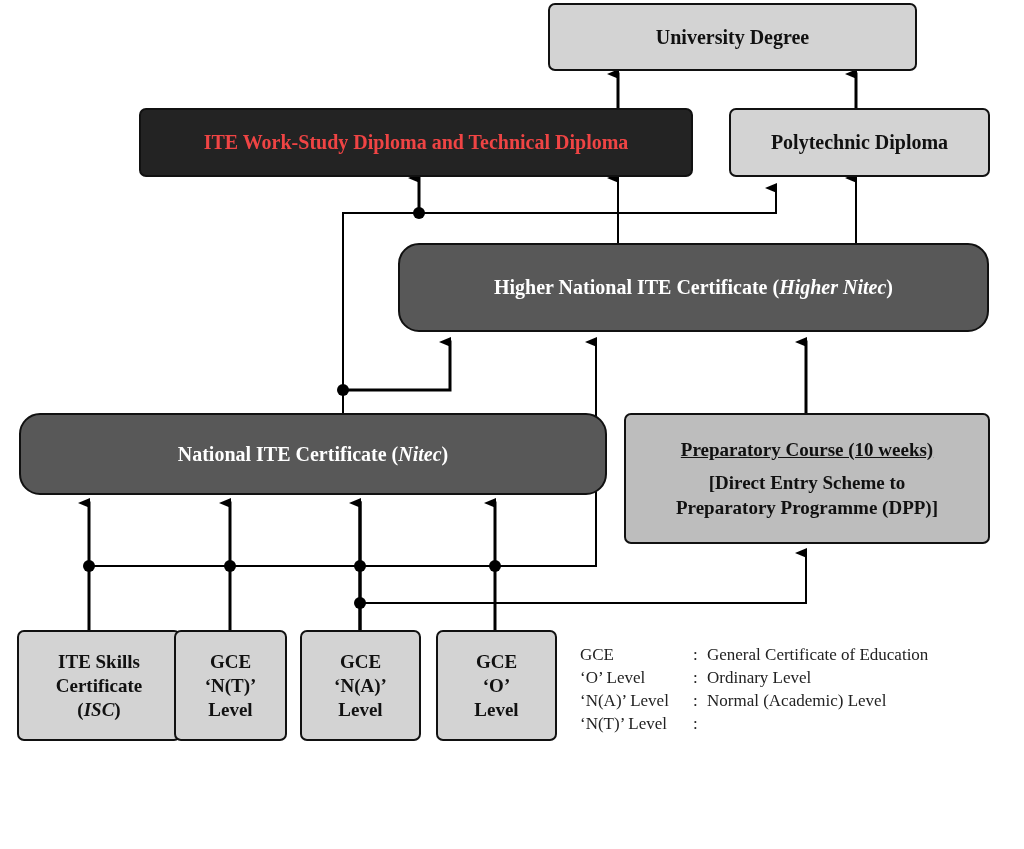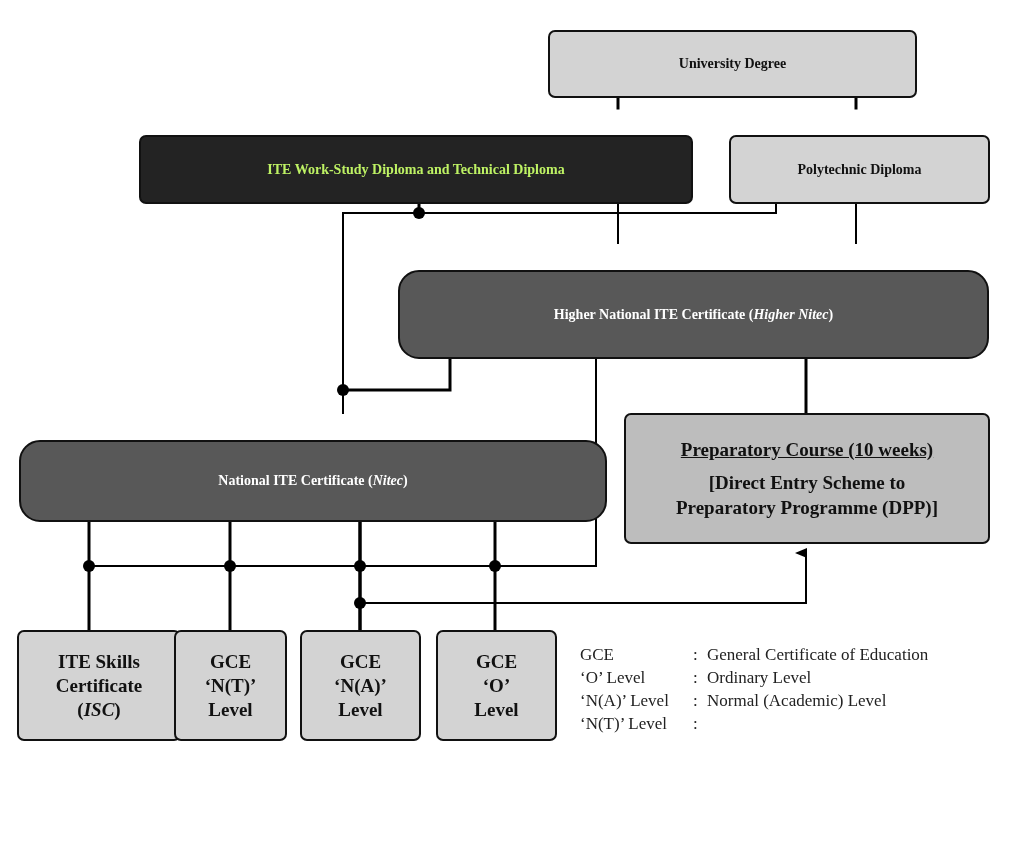--- a/index.html
+++ b/index.html
@@ -6,22 +6,22 @@
     body { width: 1024px; height: 849px; position: relative; overflow: hidden;
            font-family: "Liberation Serif", "DejaVu Serif", serif; }
     #canvas { position: absolute; left: 0; top: 0; width: 1024px; height: 849px; }
     .box { position: absolute; box-sizing: border-box; border: 2px solid #111;
            border-radius: 7px; display: flex; flex-direction: column;
            align-items: center; justify-content: center; text-align: center;
            font-weight: bold; }
     .light { background: #d3d3d3; color: #111; }
     .grey { background: #bdbdbd; color: #111; }
     .dark { background: #585858; color: #fff; border-radius: 21px; }
-    .black { background: #232323; color: #bef264; }
-    .t20 { font-size: 14px; margin-top: 27px; }
+    .black { background: #232323; color: #ef4444; }
+    .t20 { font-size: 20px; }
     .t19 { font-size: 19px; line-height: 25px; }
     .small { font-size: 19px; line-height: 24px; }
     .legend { position: absolute; left: 580px; top: 643px; font-size: 17px;
               color: #222; line-height: 23px; }
     .legend-row { display: flex; }
     .legend-term { width: 113px; }
     .legend-sep { width: 14px; }
     i { font-style: italic; }
   </style>
 </head>

